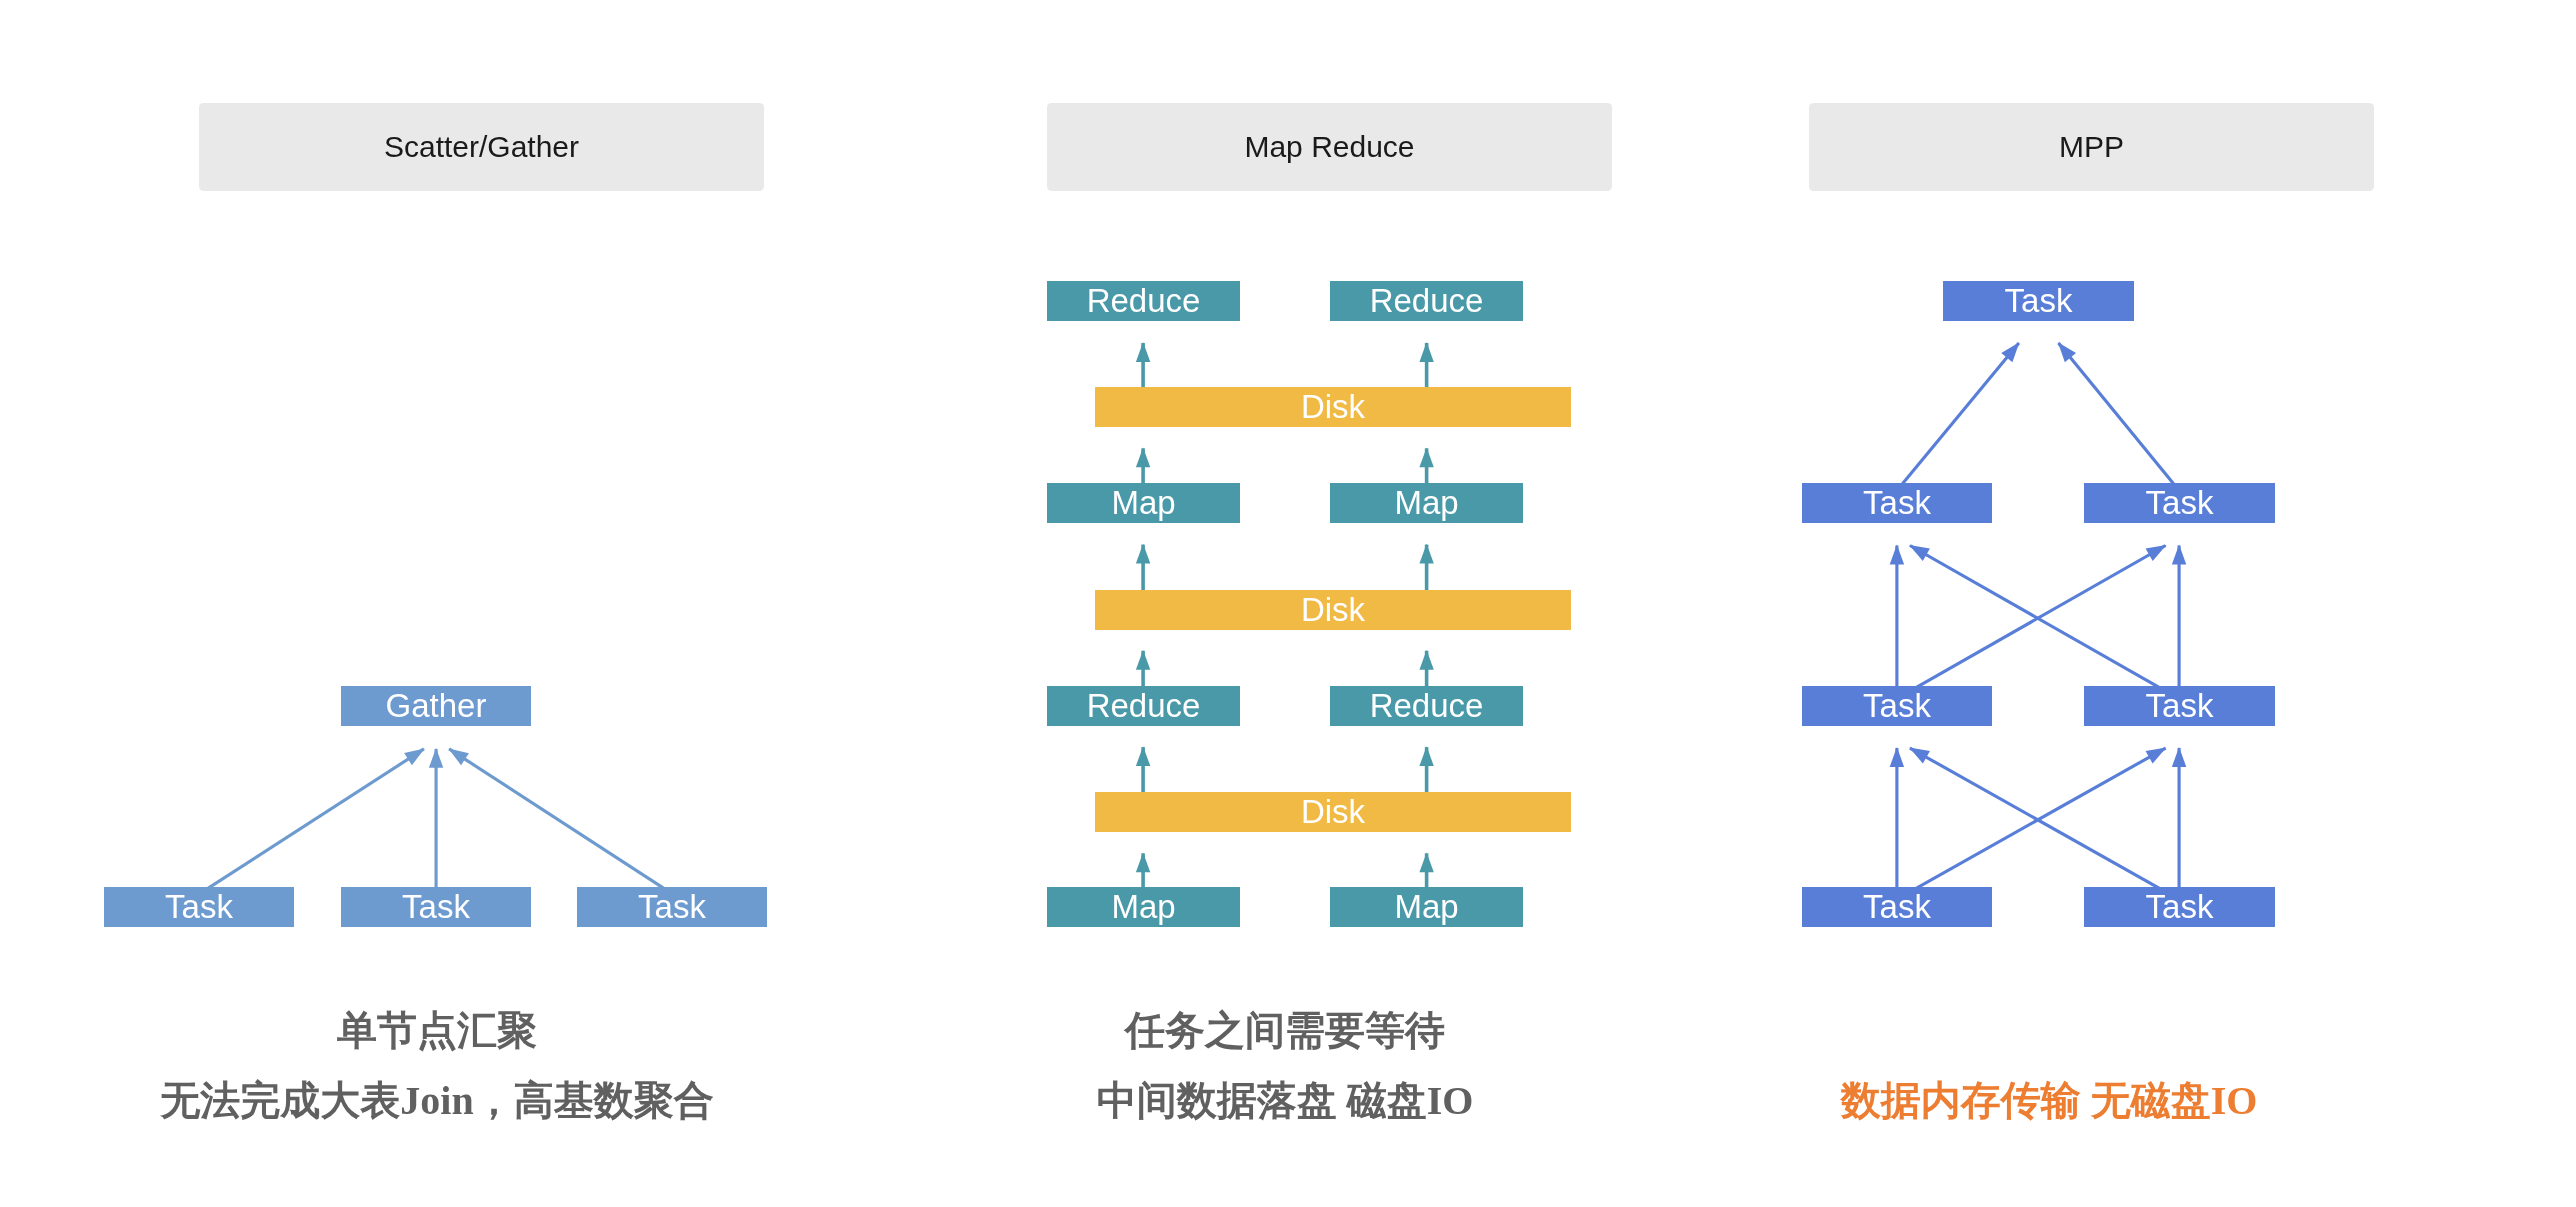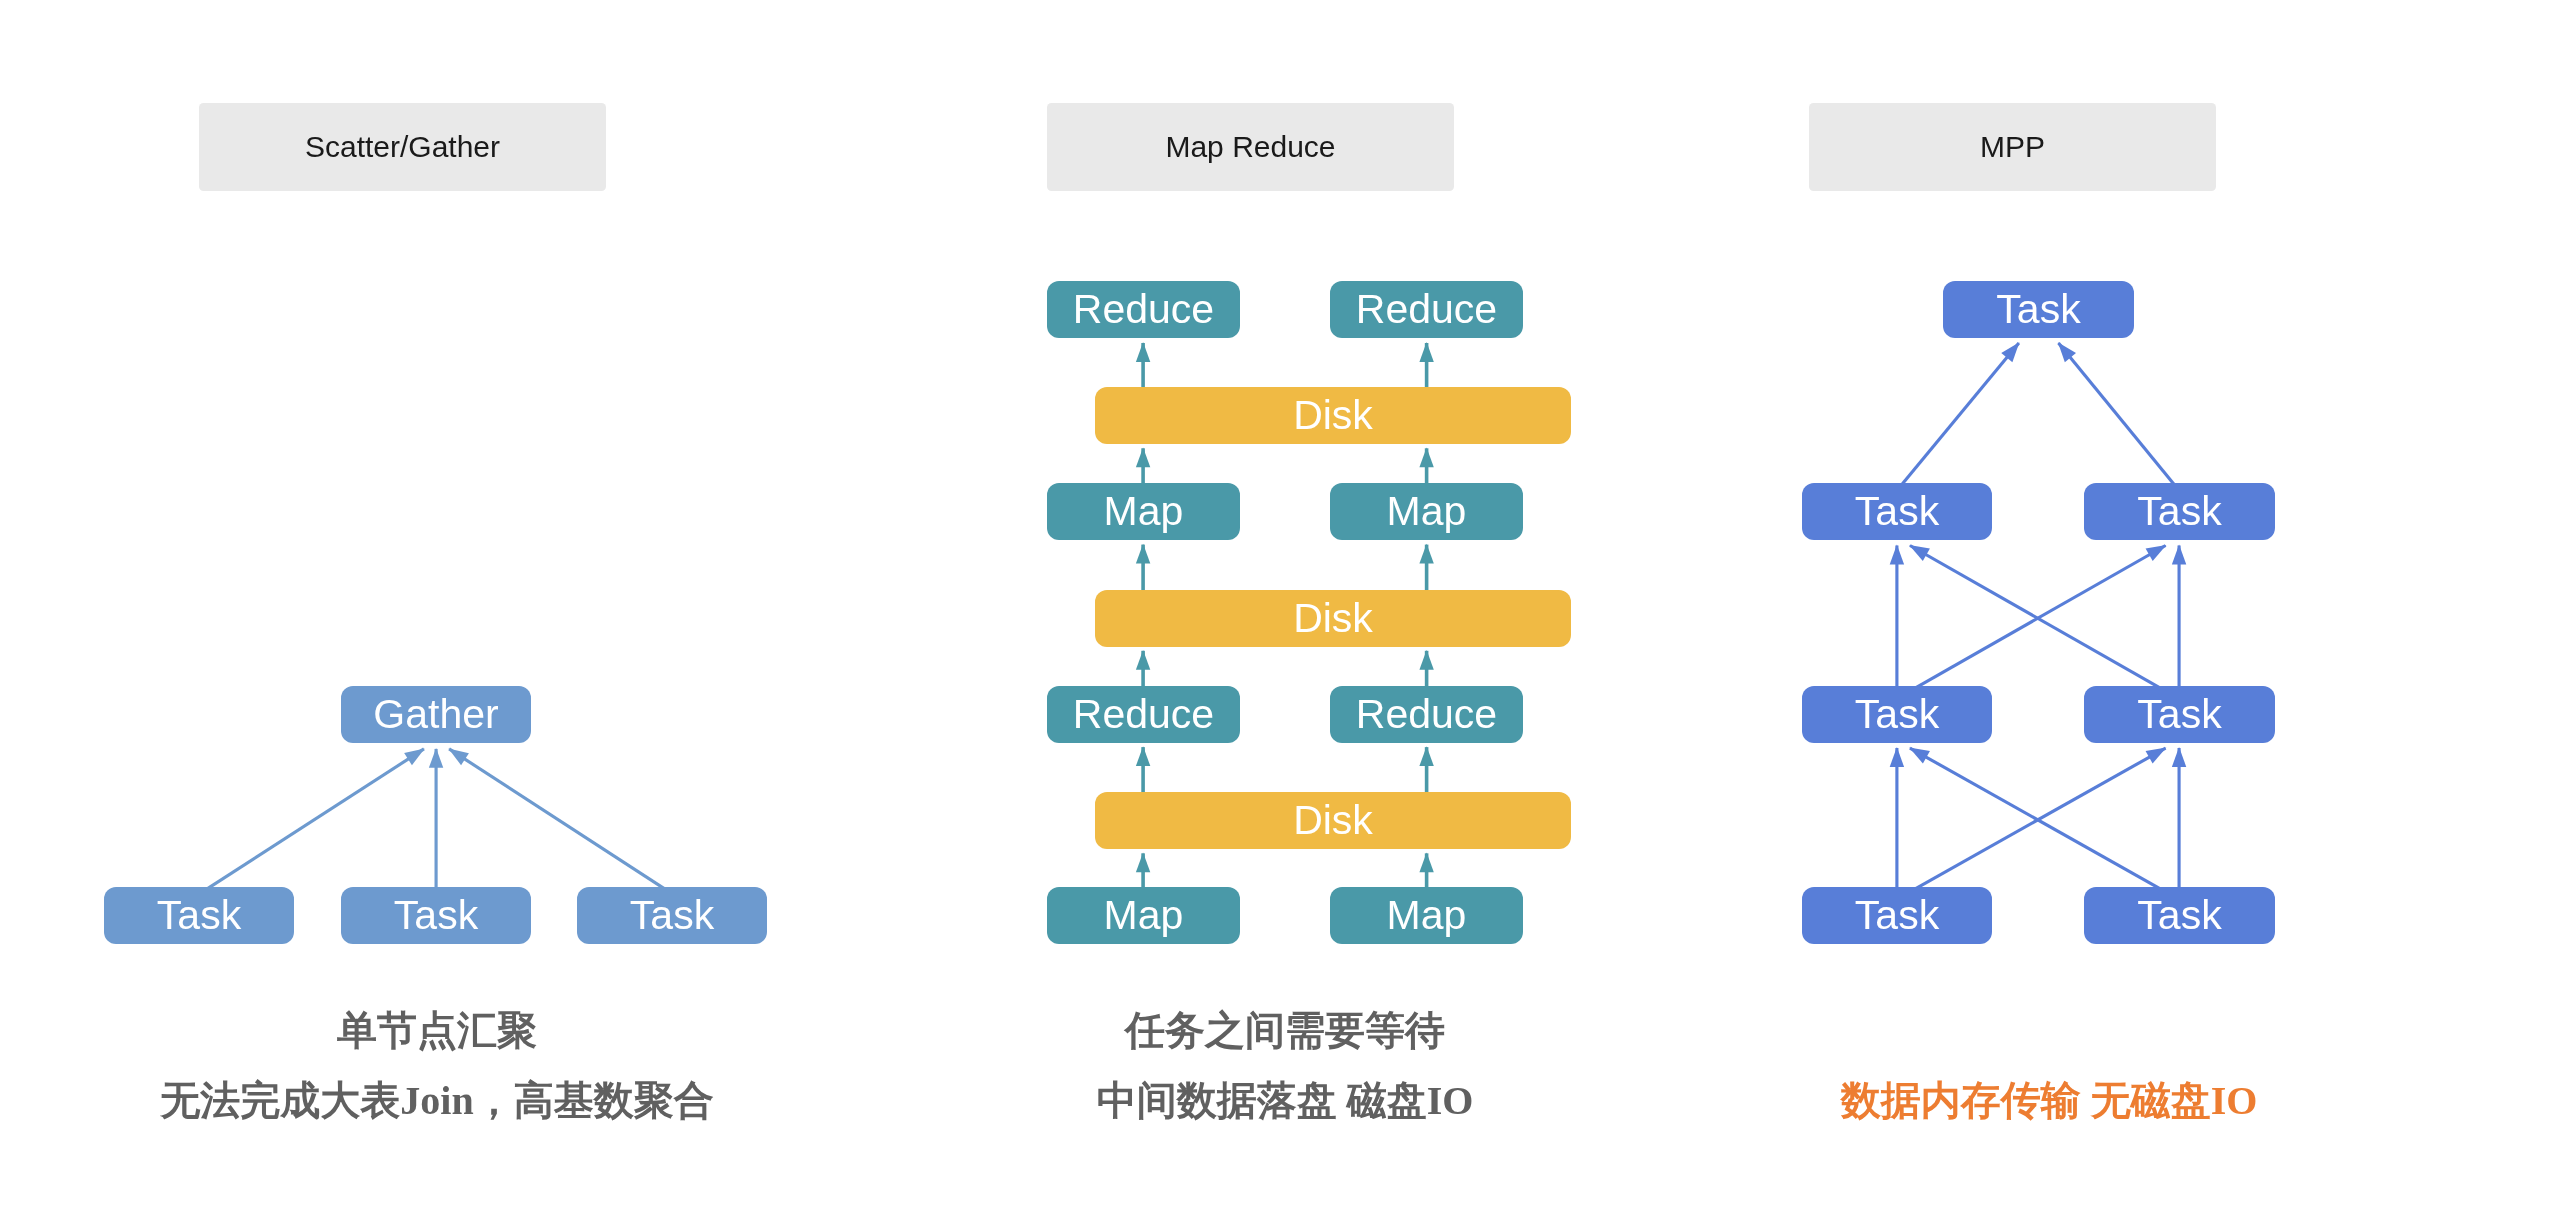--- a/index.html
+++ b/index.html
@@ -16,29 +16,29 @@
   html,body{margin:0;padding:0;}
   body{
     width:2576px;height:1208px;
     background:var(--page-bg,#fff);
     font-family:"Liberation Sans","DejaVu Sans",sans-serif;
     overflow:hidden;
   }
   .page{position:relative;width:2576px;height:1208px;}
   .arrows{position:absolute;left:0;top:0;width:2576px;height:1208px;z-index:1;}
   .hdr{
-    position:absolute;top:103px;width:407px;height:88px;
+    position:absolute;top:103px;width:565px;height:88px;
     background:var(--header-bg,#E9E9E9);
     color:var(--header-text,#1A1A1A);
     display:flex;align-items:center;justify-content:center;
     font-size:30px;border-radius:4.5px;z-index:2;
   }
   .node{
-    position:absolute;height:57px;border-radius:12px;
-    color:#fff;font-size:41px;
+    position:absolute;height:40px;border-radius:0;
+    color:#fff;font-size:33px;
     display:flex;align-items:center;justify-content:center;
     z-index:2;
   }
   .w-box{width:190px;}
   .w-box2{width:193px;}
   .w-bar{width:476px;}
   .c1{background:var(--scatter-blue,#6D9ACF);}
   .c2{background:var(--mapreduce-teal,#4A99A8);}
   .cd{background:var(--disk-yellow,#F0BA44);margin-left:48px;}
   .c3{background:var(--mpp-blue,#587ED8);}

